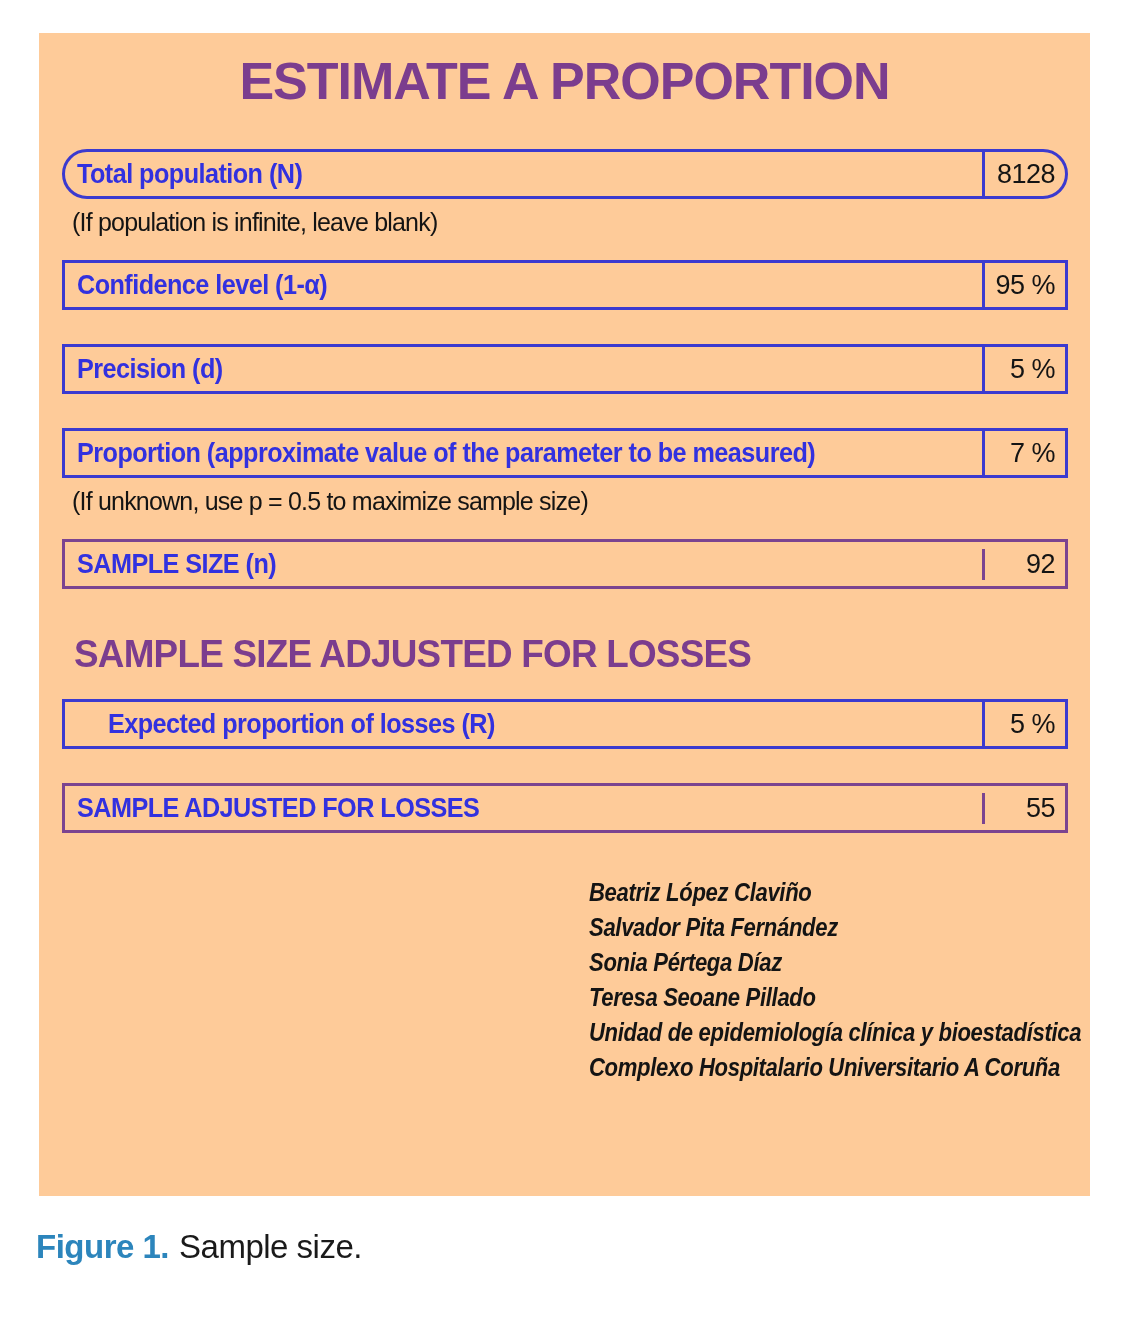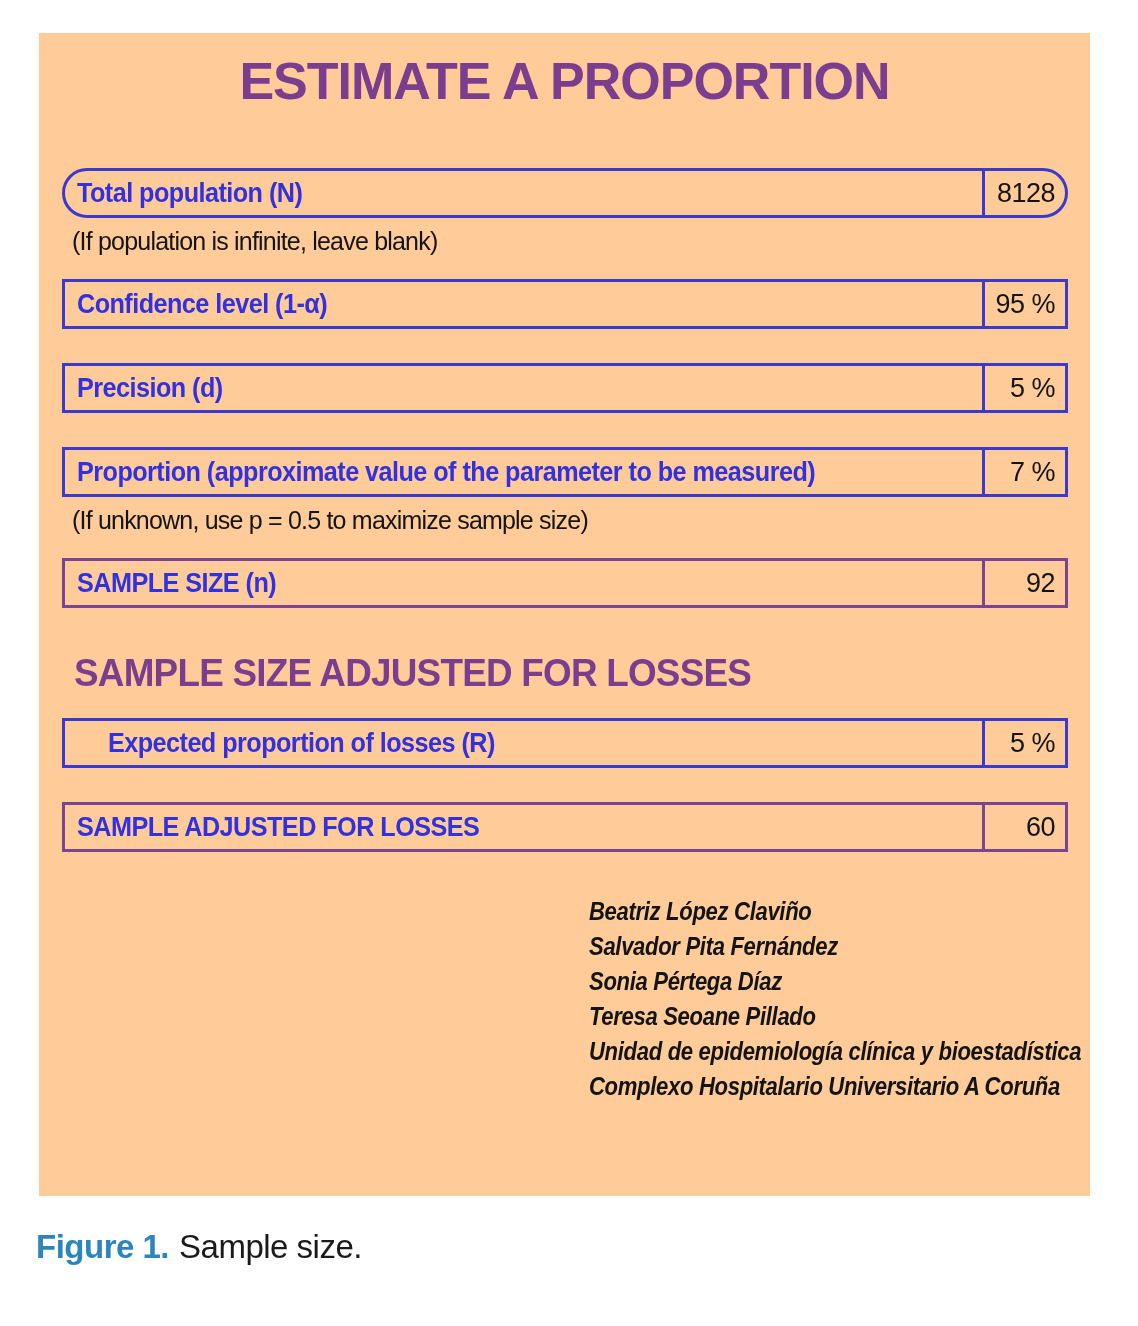--- a/index.html
+++ b/index.html
@@ -32,21 +32,21 @@
     letter-spacing:-1px;
     line-height:1.0;
   }
   .rows{margin:0 22px 0 23px;}
   .row{
     display:flex;align-items:stretch;
     height:50px;
     border:3px solid var(--input-border,#3B3ACF);
     background:var(--panel-bg,#FECB99);
   }
-  .row.result{border-color:var(--result-border,#7B4490);}
+  .row.result{border-color:var(--result-border,#7B4490);align-items:center;}
   .row .label-cell{
     flex:1;display:flex;align-items:center;
     padding-left:12px;overflow:hidden;
   }
   .row .label-cell .label-text{
     font-size:28px;font-weight:bold;
     color:var(--label-text,#3231DF);
     white-space:nowrap;letter-spacing:-0.6px;
     transform:scaleX(0.90);transform-origin:left center;
   }
@@ -59,21 +59,21 @@
     letter-spacing:-0.5px;
   }
   .row.result .value-cell{border-left-color:var(--result-border,#7B4490);}
   .note{
     margin-top:9px;
     padding-left:10px;
     font-size:25px;font-weight:normal;color:#141414;
     letter-spacing:-0.8px;
     white-space:nowrap;
   }
-  .mt-row1{margin-top:61px;border-radius:25px;}
+  .mt-row1{margin-top:42px;border-radius:25px;}
   .mt-after-note{margin-top:23px;}
   .mt-gap{margin-top:34px;gap:32px;}
   .losses-heading{
     margin:46px 0 0 35px;
     font-size:38px;font-weight:bold;
     color:var(--heading-purple,#7B3D8E);
     letter-spacing:-0.8px;
     line-height:1.0;
     transform:scaleX(0.97);transform-origin:left center;
   }
@@ -153,21 +153,21 @@
       <div class="label-cell">
         <span class="label-text">Expected proportion of losses (R)</span>
       </div>
       <div class="value-cell">5 %</div>
     </div>
 
     <div class="row result mt-gap">
       <div class="label-cell">
         <span class="label-text">SAMPLE ADJUSTED FOR LOSSES</span>
       </div>
-      <div class="value-cell">60</div>
+      <div class="value-cell">55</div>
     </div>
   </div>
 
   <div class="credits">
     <div class="credit-line">Beatriz López Claviño</div>
     <div class="credit-line">Salvador Pita Fernández</div>
     <div class="credit-line">Sonia Pértega Díaz</div>
     <div class="credit-line">Teresa Seoane Pillado</div>
     <div class="credit-line">Unidad de epidemiología clínica y bioestadística</div>
     <div class="credit-line">Complexo Hospitalario Universitario A Coruña</div>

